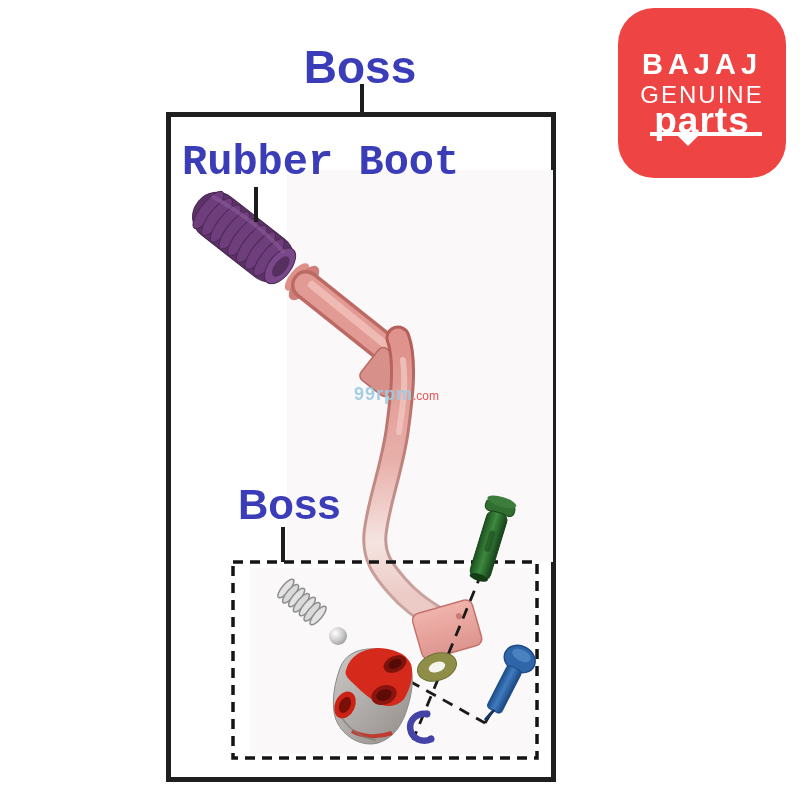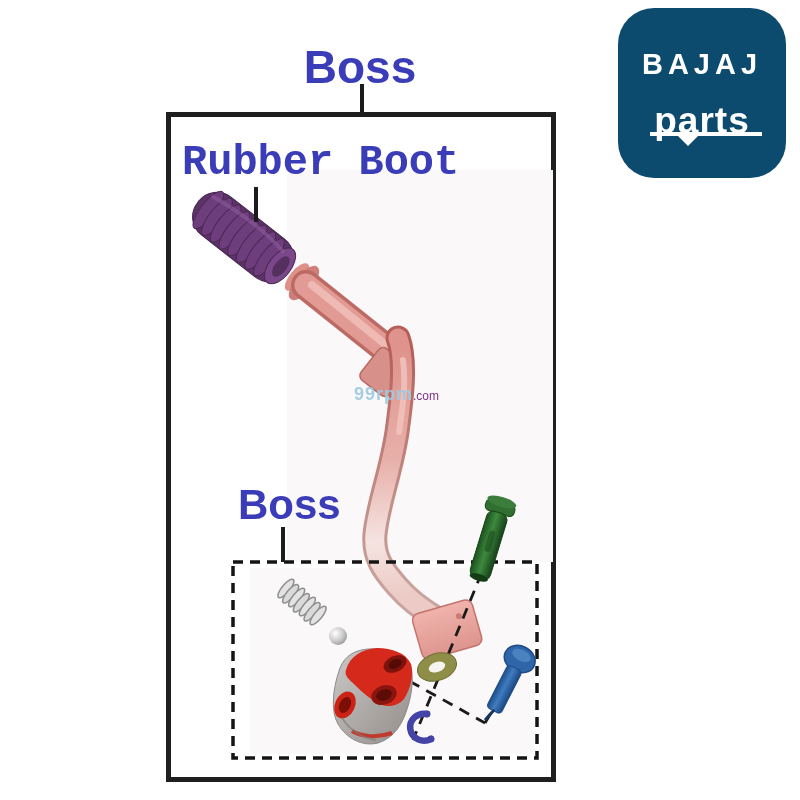--- a/index.html
+++ b/index.html
@@ -19,21 +19,21 @@
   .rb-pointer{left:254px;top:187px;height:35px;}
   .boss-pointer{left:281px;top:527px;height:35px;}
   .main-box{
     position:absolute;left:166px;top:112px;width:390px;height:670px;
     border:5px solid #1f1f1f;box-sizing:border-box;background:transparent;
   }
   .diagram-svg{position:absolute;left:0;top:0;}
   
   .bajaj-logo{
     position:absolute;left:618px;top:8px;width:168px;height:170px;
-    background:#0c4a6e;border-radius:36px;color:#ffffff;
+    background:#ef4444;border-radius:36px;color:#ffffff;
   }
   .bajaj-name{
     position:absolute;top:42px;left:0;width:100%;text-align:center;
     font-size:29px;font-weight:800;letter-spacing:5px;line-height:1;
   }
   .bajaj-genuine{
     position:absolute;top:75px;left:0;width:100%;text-align:center;
     font-size:24px;font-weight:400;letter-spacing:2px;line-height:1;
   }
   .bajaj-parts{
@@ -46,21 +46,21 @@
   .bajaj-triangle{
     position:absolute;left:28px;top:4px;width:0;height:0;
     border-left:10px solid transparent;border-right:10px solid transparent;
     border-top:10px solid #ffffff;
   }
   
   .watermark{
     position:absolute;left:354px;top:385px;color:#9ecbe2;opacity:0.92;
     font-weight:700;font-size:18px;letter-spacing:1px;line-height:1;
   }
-  .watermark .suffix{font-size:12px;font-weight:400;color:#701a75;letter-spacing:0;}
+  .watermark .suffix{font-size:12px;font-weight:400;color:#ef4444;letter-spacing:0;}
 </style>
 </head>
 <body>
 
 <div class="canvas">
 
   <div class="main-box"></div>
 
   <svg class="diagram-svg" width="800" height="800" viewBox="0 0 800 800">
     <defs>
@@ -206,19 +206,20 @@
 
   <div class="label boss-label">Boss</div>
   <div class="pointer boss-pointer"></div>
 
   <div class="watermark">
     <span>99rpm</span><span class="suffix">.com</span>
   </div>
 
   <div class="bajaj-logo">
     <div class="bajaj-name">BAJAJ</div>
+    <div class="bajaj-genuine">GENUINE</div>
     <div class="bajaj-parts">parts</div>
     <div class="bajaj-underline">
       <div class="bajaj-triangle"></div>
     </div>
   </div>
 
 </div>
 
 </body></html>

